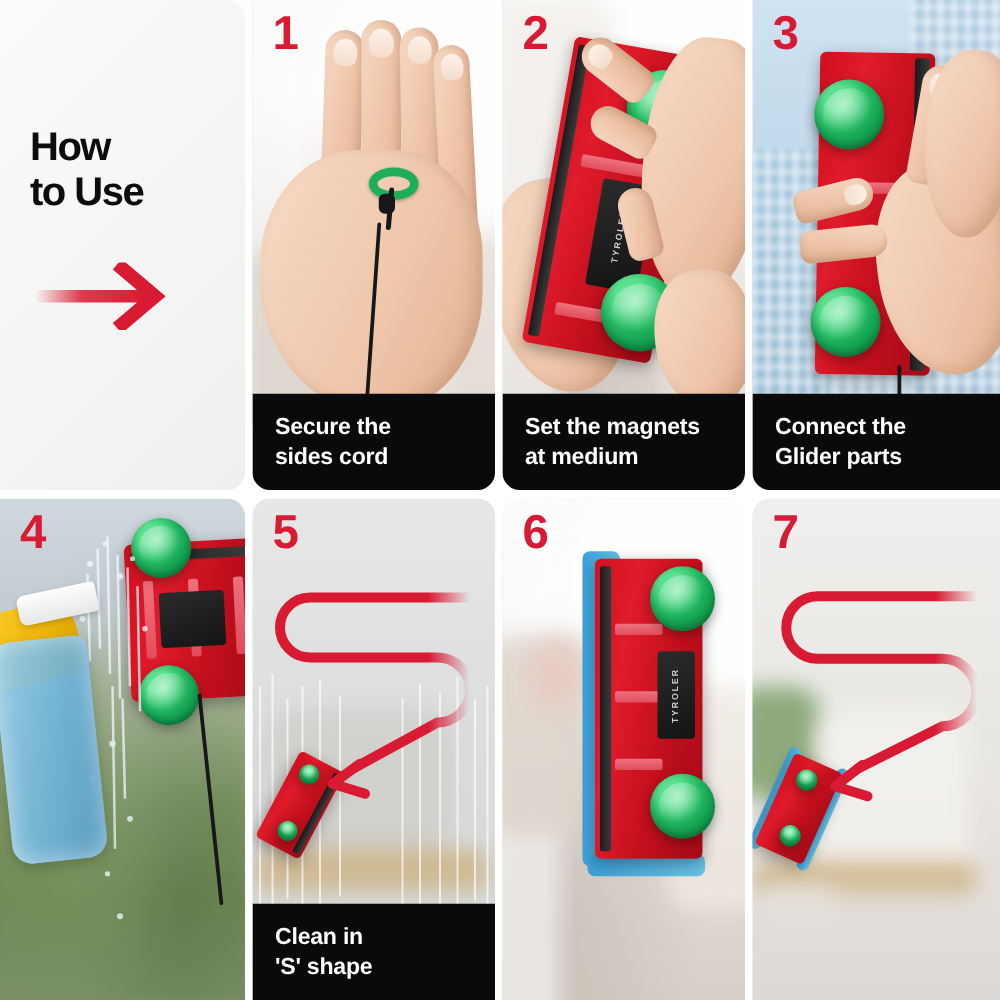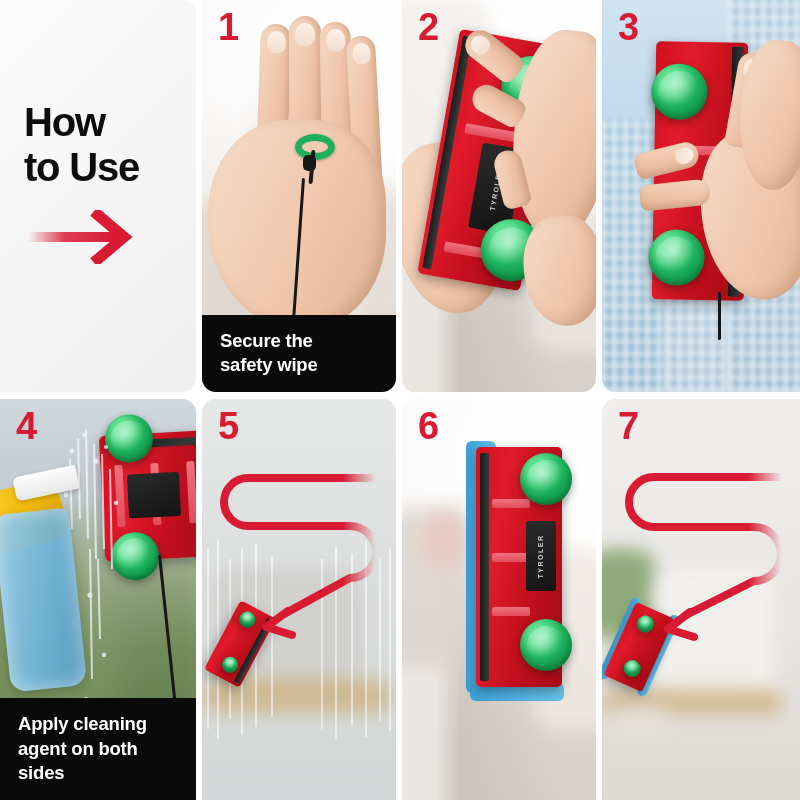--- a/index.html
+++ b/index.html
@@ -52,21 +52,21 @@
   
   #intro {
     position:absolute;
     left:0; top:0; width:196px; height:392px;
     background:linear-gradient(135deg,#fbfbfb 0%,#f4f4f4 60%,#efefef 100%);
     border-radius:0 14px 14px 0;
   }
   .intro-title {
     position:absolute;
     left:24px; top:100px;
-    font-size:40px;
+    font-size:32px;
     font-weight:bold;
     color:#0c0c0c;
     line-height:1.12;
     letter-spacing:-1.2px;
     white-space:pre-line;
   }
   .intro-arrow { position:absolute; left:28px; top:210px; }
 
   
   .bg { position:absolute; inset:0; }
@@ -264,21 +264,21 @@
         </div>
         <div class="palm" style="left:6px; top:120px; width:178px; height:210px;"></div>
         <div class="ring" style="left:93px; top:134px; width:40px; height:26px;"></div>
         <div class="cord" style="left:108px; top:150px; width:4px; height:34px; transform:rotate(5deg);"></div>
         <div class="cord" style="left:101px; top:155px; width:13px; height:16px; border-radius:5px;"></div>
         <div class="cord" style="left:100px; top:178px; width:3px; height:150px; transform:rotate(4deg); transform-origin:top;"></div>
       </div>
     </div>
     <div class="step-num">1</div>
     <div class="caption">Secure the
-safety wipe</div>
+sides cord</div>
   </div>
 
   <div class="tile" style="left:402px; top:0; width:194px; height:392px; border-radius:0 0 14px 14px;">
     <div class="photo">
       <div class="bg bg-room"></div>
       <div class="blob" style="left:-20px; top:0; width:110px; height:200px; background:#f2efeb;"></div>
       <div class="blob" style="left:130px; top:210px; width:90px; height:140px; background:#ebe6e0;"></div>
 
       <div class="hand">
         <div class="palm" style="left:-8px; top:142px; width:108px; height:172px; transform:rotate(-8deg);"></div>
@@ -303,20 +303,22 @@
         <div class="palm" style="left:112px; top:30px; width:96px; height:210px; transform:rotate(6deg);"></div>
         <div class="finger" style="left:76px; top:24px; width:30px; height:62px; transform:rotate(-52deg);">
           <div class="nail" style="top:5px; width:18px; height:19px;"></div>
         </div>
         <div class="finger" style="left:82px; top:78px; width:28px; height:54px; transform:rotate(-62deg);"></div>
         <div class="finger" style="left:96px; top:150px; width:28px; height:58px; transform:rotate(-14deg);"></div>
         <div class="palm" style="left:122px; top:216px; width:78px; height:110px; transform:rotate(-4deg);"></div>
       </div>
     </div>
     <div class="step-num">2</div>
+    <div class="caption">Set the magnets
+at medium</div>
   </div>
 
   <div class="tile" style="left:602px; top:0; width:198px; height:392px; border-radius:0 0 0 14px;">
     <div class="photo">
       <div class="bg bg-city"></div>
       <div class="tower" style="left:-12px; top:120px; width:74px; height:272px;"></div>
       <div class="tower" style="left:64px; top:46px; width:58px; height:346px; background:linear-gradient(#b7cfe2,#a6c0d6);"></div>
       <div class="tower" style="left:126px; top:-10px; width:96px; height:402px; background:linear-gradient(#a8c8e0,#9ab9d1);"></div>
 
       <div class="dev" style="left:52px; top:42px; width:92px; height:258px; transform:rotate(1deg);">
@@ -334,20 +336,22 @@
           <div class="nail" style="top:5px; width:16px; height:18px;"></div>
         </div>
         <div class="finger" style="left:60px; top:160px; width:26px; height:70px; transform:rotate(84deg);"></div>
         <div class="finger" style="left:130px; top:52px; width:30px; height:96px; transform:rotate(10deg);">
           <div class="nail" style="top:6px; width:18px; height:20px;"></div>
         </div>
         <div class="palm" style="left:138px; top:40px; width:70px; height:150px; transform:rotate(4deg);"></div>
       </div>
     </div>
     <div class="step-num">3</div>
+    <div class="caption">Connect the
+Glider parts</div>
   </div>
 
   <div class="tile" style="left:0; top:399px; width:196px; height:401px; border-radius:0 14px 0 0;">
     <div class="photo">
       <div class="bg bg-park"></div>
 
       <div class="dev" style="left:102px; top:34px; width:110px; height:126px; transform:rotate(-3deg);">
         <div class="dev-body" style="border-radius:6px;"></div>
         <div class="dev-blade" style="left:6px; top:6px; width:92px; height:8px;"></div>
         <div class="dev-rib" style="left:14px; top:30px; width:8px; height:62px;"></div>
@@ -383,22 +387,20 @@
           <circle cx="86" cy="300" r="2.1"></circle>
             <circle cx="96" cy="334" r="2.4"></circle>
         </g>
       </svg>
 
       <div class="glove" style="left:-30px; top:88px; width:94px; height:62px; transform:rotate(-14deg);"></div>
       <div class="nozzle" style="left:14px; top:72px; width:64px; height:24px; transform:rotate(-12deg);"></div>
       <div class="bottle" style="left:2px; top:112px; width:76px; height:178px; transform:rotate(-6deg);"></div>
     </div>
     <div class="step-num">4</div>
-    <div class="caption">Apply cleaning
-agent on both sides</div>
   </div>
 
   <div class="tile" style="left:202px; top:399px; width:194px; height:401px; border-radius:14px 14px 0 0;">
     <div class="photo">
       <div class="bg bg-wet"></div>
       <div class="blob" style="left:10px; top:170px; width:150px; height:120px; background:#cfcfcb;"></div>
       <div class="blob" style="left:0; top:280px; width:190px; height:34px; background:#cdb386;"></div>
       <svg class="streaks" viewBox="0 0 194 401" preserveAspectRatio="none">
         <g stroke="#ffffff" stroke-width="1.6" opacity="0.8" fill="none">
           <path d="M6 150 L6 330"></path>
@@ -428,20 +430,22 @@
           <linearGradient id="sg5" x1="1" y1="0" x2="0" y2="0">
             <stop offset="0" stop-color="#d81b33" stop-opacity="0"></stop>
             <stop offset="0.22" stop-color="#d81b33" stop-opacity="1"></stop>
           </linearGradient>
         </defs>
         <path d="M172 79 L46 79 A24 24 0 0 0 46 127 L148 127 A26 26 0 0 1 148 179 L82 215" fill="none" stroke="url(#sg5)" stroke-width="8" stroke-linecap="round"></path>
         <path d="M86 212 L64 228 L90 236" fill="none" stroke="#d81b33" stroke-width="8" stroke-linecap="round" stroke-linejoin="round"></path>
       </svg>
     </div>
     <div class="step-num">5</div>
+    <div class="caption">Clean in
+'S' shape</div>
   </div>
 
   <div class="tile" style="left:402px; top:399px; width:194px; height:401px; border-radius:14px 14px 0 0;">
     <div class="photo">
       <div class="bg bg-room"></div>
       <div class="blob" style="left:-16px; top:110px; width:86px; height:160px; background:#ddd4cb;"></div>
       <div class="blob" style="left:22px; top:112px; width:40px; height:58px; background:#e9c9c2;"></div>
       <div class="blob" style="left:132px; top:150px; width:80px; height:180px; background:#efe9e2;"></div>
 
       <div class="dev" style="left:74px; top:48px; width:86px; height:240px;">

